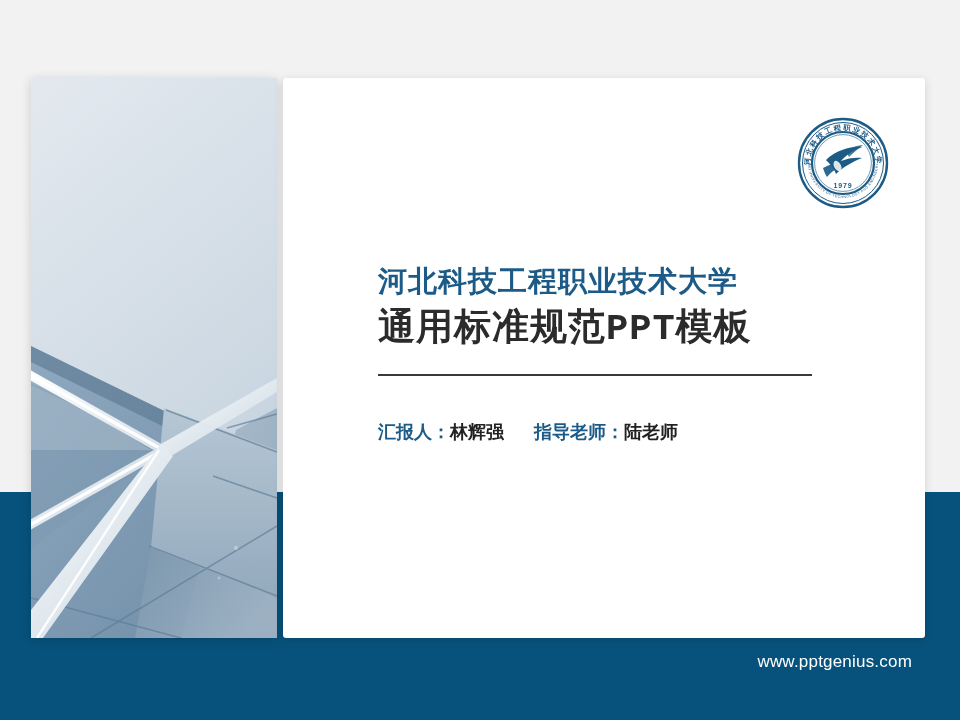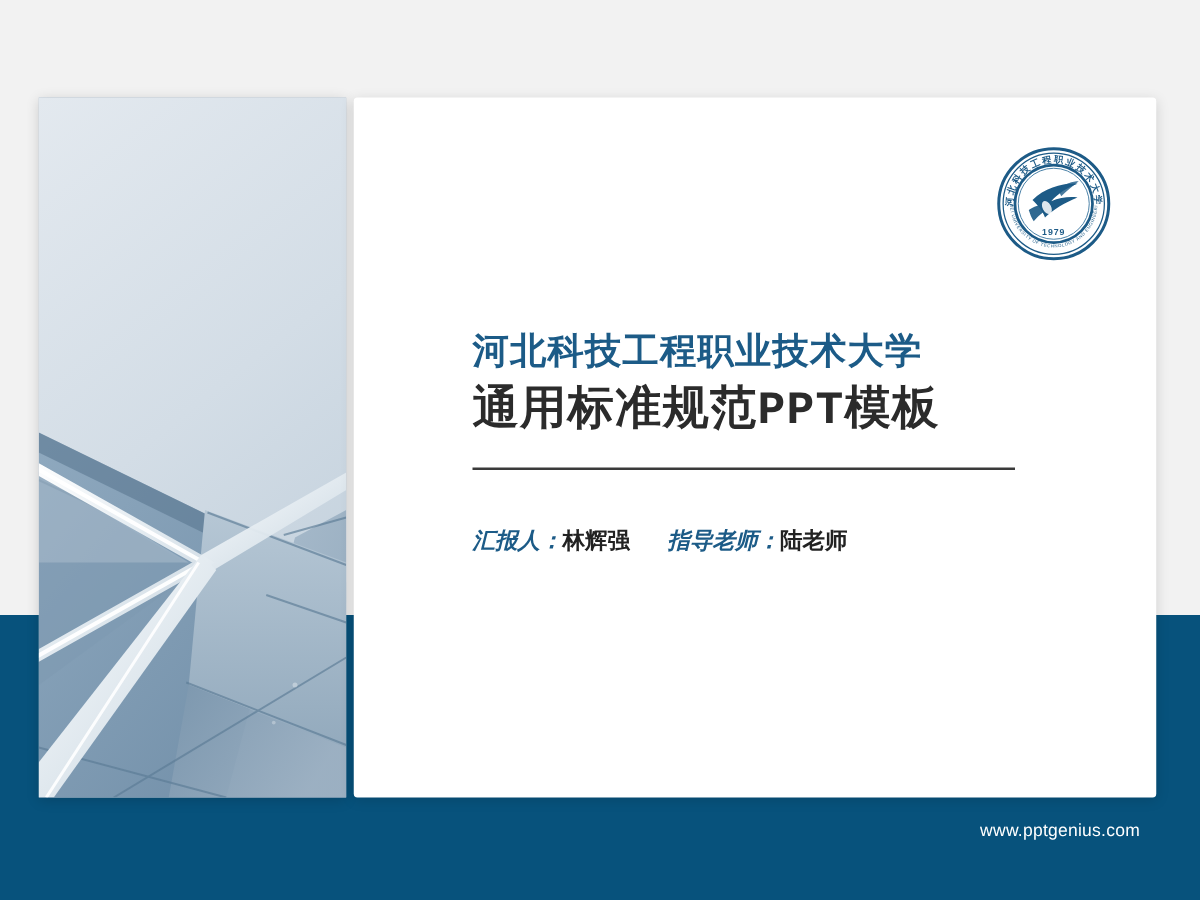--- a/index.html
+++ b/index.html
@@ -29,21 +29,21 @@
     width: 960px;
     height: 228px;
     background: #07527c;
   }
 
   .footer-url {
     position: absolute;
     right: 48px;
     bottom: 48px;
     color: #ffffff;
-    font-size: 14px;
+    font-size: 17px;
     letter-spacing: 0.2px;
     white-space: nowrap;
   }
 
   
   .card {
     position: absolute;
     left: 283px;
     top: 78px;
     width: 642px;
@@ -99,21 +99,21 @@
   }
 
   .presenter-row {
     position: absolute;
     left: 378px;
     top: 420px;
     font-size: 18px;
     font-weight: bold;
     white-space: nowrap;
   }
-  .lbl   { color: #1c5b87; font-style: italic; }
+  .lbl   { color: #1c5b87; }
   .val   { color: #222222; font-family: Liberation Serif, serif; }
   .gap   { display: inline-block; width: 30px; }
 
   
   .logo {
     position: absolute;
     left: 796px;
     top: 116px;
     width: 94px;
     height: 94px;

